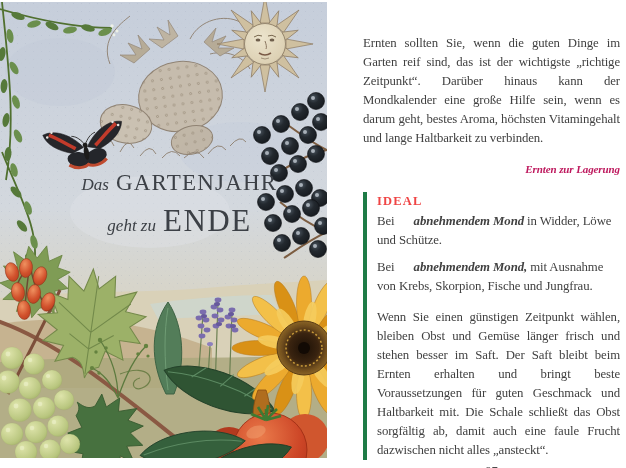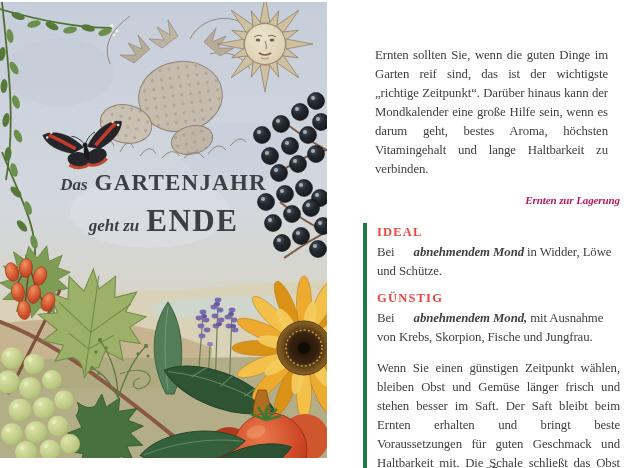--- a/index.html
+++ b/index.html
@@ -2,32 +2,32 @@
 <html lang="de"><head>
 <meta charset="utf-8">
 <style>
   html,body{margin:0;padding:0;background:#ffffff;}
   .screen{position:relative;width:626px;height:468px;background:#ffffff;overflow:hidden;
           font-family:"Liberation Serif", serif;}
 
   
   .cover{position:absolute;left:0;top:2px;width:327px;height:456px;overflow:hidden;}
   .cover svg{display:block;}
-  .cover-title{position:absolute;left:0;top:168px;width:100%;text-align:center;color:#3c4046;font-weight:bold;}
+  .cover-title{position:absolute;left:16px;top:168px;width:100%;text-align:center;color:#3c4046;}
   .cover-title .line1{font-size:17px;}
   .cover-title .line2{margin-top:7px;font-size:17px;}
   .cover-title .line3{margin-top:9px;font-size:17px;font-style:italic;letter-spacing:.4px;}
   .cover-title .small-it{font-style:italic;margin-right:7px;}
   .cover-title .caps1{font-size:23px;letter-spacing:1.2px;}
   .cover-title .caps2{font-size:31px;letter-spacing:1.5px;margin-top:44px;}
 
   
   .text-page{position:absolute;left:363px;top:34px;width:257px;color:#414141;
              font-size:12.8px;line-height:19px;letter-spacing:-.1px;}
-  .intro{margin:12px;text-align:justify;}
+  .intro{margin:0;text-align:justify;}
   .section-heading{margin:12px 0 0 0;text-align:right;font-size:11px;
                    font-weight:700;font-style:italic;color:#be185d;}
   .callout{margin-top:13px;border-left:4px solid #1E7B46;padding-left:10px;}
   .callout-label{font-size:12.5px;letter-spacing:1.2px;color:#ef4444;margin-bottom:1px;font-weight:bold;}
   .callout-text{margin:0 0 8px 0;}
   .bi{font-weight:700;font-style:italic;margin-left:16px;}
   .callout-body{margin:12px 0 0 0;text-align:justify;}
   .page-number{position:absolute;left:363px;top:464px;width:257px;text-align:center;
                font-size:12.5px;color:#4a4a4a;}
 </style>
@@ -435,21 +435,20 @@
     <p class="intro">Ernten sollten Sie, wenn die guten Dinge im Garten reif sind, das ist der wichtigste „richtige Zeitpunkt“. Darüber hinaus kann der Mondkalender eine große Hilfe sein, wenn es darum geht, bestes Aroma, höchsten Vitamingehalt und lange Haltbarkeit zu verbinden.</p>
 
     <h3 class="section-heading">Ernten zur Lagerung</h3>
 
     <div class="callout">
       <div class="callout-block">
         <div class="callout-label">IDEAL</div>
         <p class="callout-text"><span>Bei </span><span class="bi">abnehmendem Mond</span><span> in Widder, Löwe und Schütze.</span></p>
       </div>
       <div class="callout-block">
-        <div class="callout-label">GÜNSTIG</div>
         <p class="callout-text"><span>Bei </span><span class="bi">abnehmendem Mond,</span><span> mit Ausnahme von Krebs, Skorpion, Fische und Jungfrau.</span></p>
       </div>
       <p class="callout-body">Wenn Sie einen günstigen Zeitpunkt wählen, bleiben Obst und Gemüse länger frisch und stehen besser im Saft. Der Saft bleibt beim Ernten erhalten und bringt beste Voraussetzungen für guten Geschmack und Haltbarkeit mit. Die Schale schließt das Obst sorgfältig ab, damit auch eine faule Frucht dazwischen nicht alles „ansteckt“.</p>
     </div>
   </div>
 
   <div class="page-number">97</div>
 </div>
 
 </body></html>

